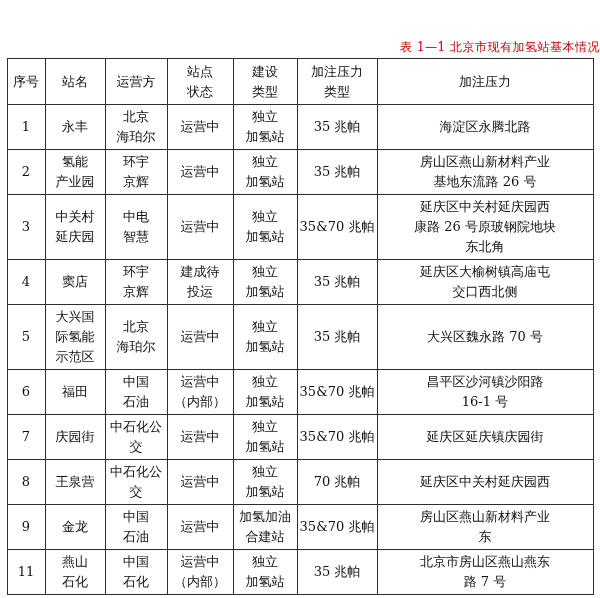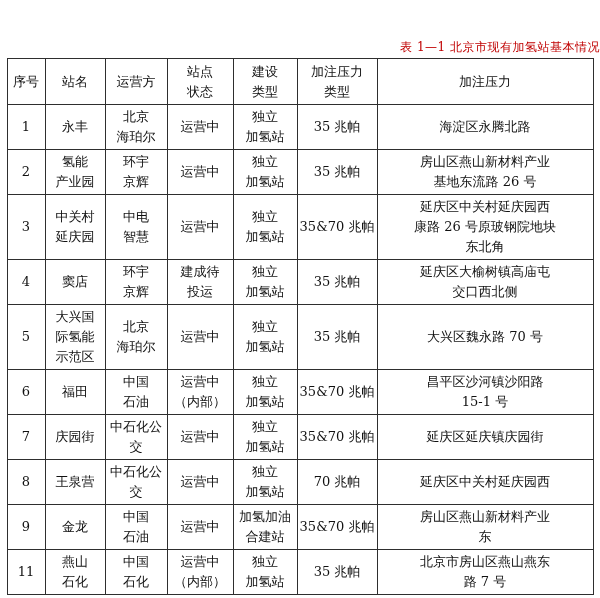--- a/index.html
+++ b/index.html
@@ -152,21 +152,21 @@
           <td>6</td>
           <td>福田</td>
           <td>中国
 石油</td>
           <td>运营中
 （内部）</td>
           <td>独立
 加氢站</td>
           <td>35&amp;70 兆帕</td>
           <td>昌平区沙河镇沙阳路
-15-1 号</td>
+16-1 号</td>
         </tr>
         <tr>
           <td>7</td>
           <td>庆园街</td>
           <td>中石化公
 交</td>
           <td>运营中</td>
           <td>独立
 加氢站</td>
           <td>35&amp;70 兆帕</td>

